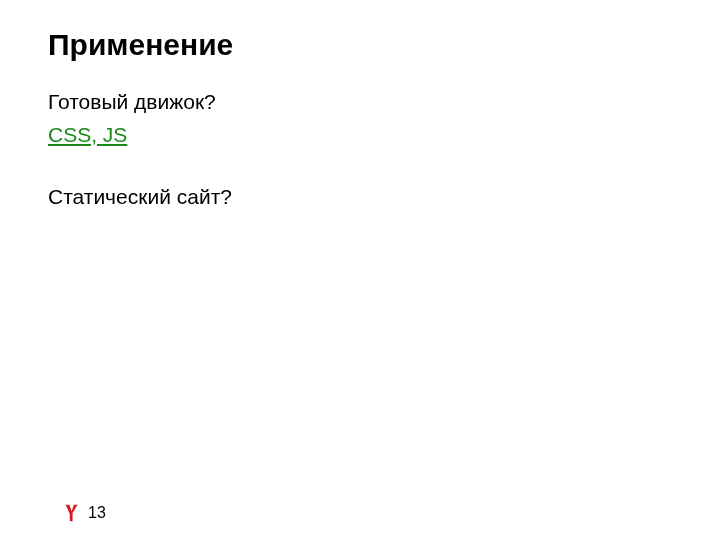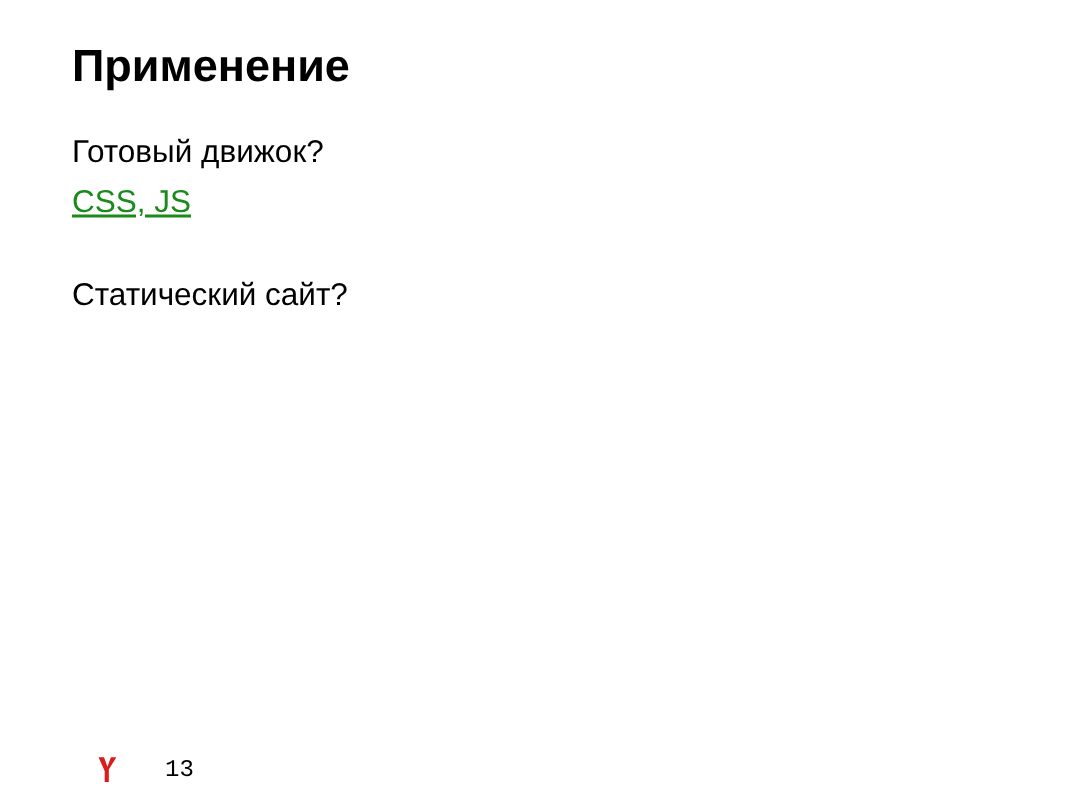--- a/index.html
+++ b/index.html
@@ -34,22 +34,21 @@
     }
     .question { color: #000; }
     .answer { color: #000; }
     .green { color: #1a8a1a; text-decoration: underline; }
     .footer {
       position: absolute;
       bottom: 16px;
       left: 48px;
       display: flex;
       align-items: center;
-      gap: 26px;
-      font-family: Liberation Mono, monospace;
+      gap: 4px;
     }
     .logo {
       width: 22px;
       height: 22px;
     }
     .page-num {
       font-size: 16px;
       color: #000;
     }
   </style>

